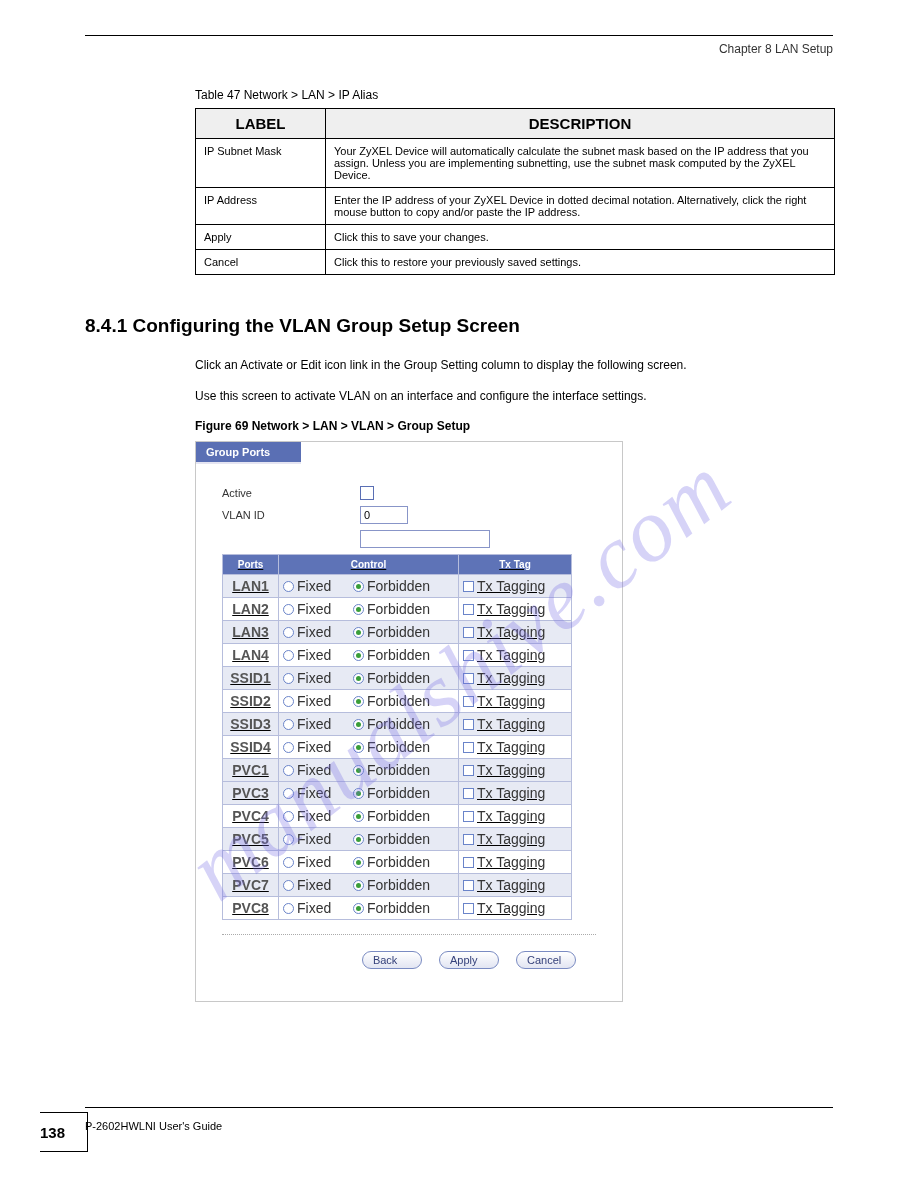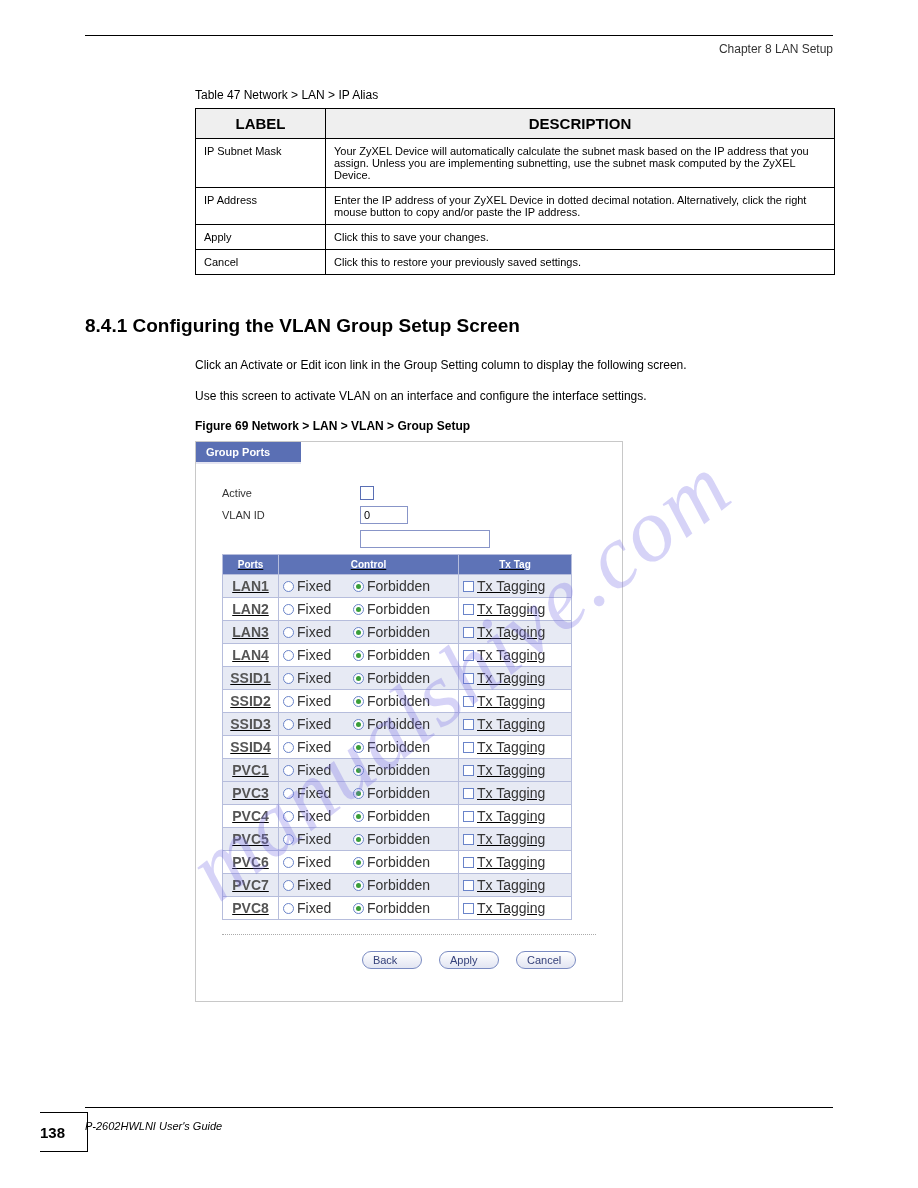--- a/index.html
+++ b/index.html
@@ -173,21 +173,20 @@
     bottom: 55px;
     width: 748px;
   }
   .footer-line {
     border-top: 1.5px solid #000;
     width: 100%;
     margin-bottom: 10px;
   }
   .footer-text {
     font-size: 11px;
-    font-style: italic;
   }
   .page-num-box {
     position: absolute;
     left: 40px;
     bottom: 36px;
     width: 48px;
     height: 40px;
     border: 1.5px solid #000;
     border-left: none;
     text-align: left;

